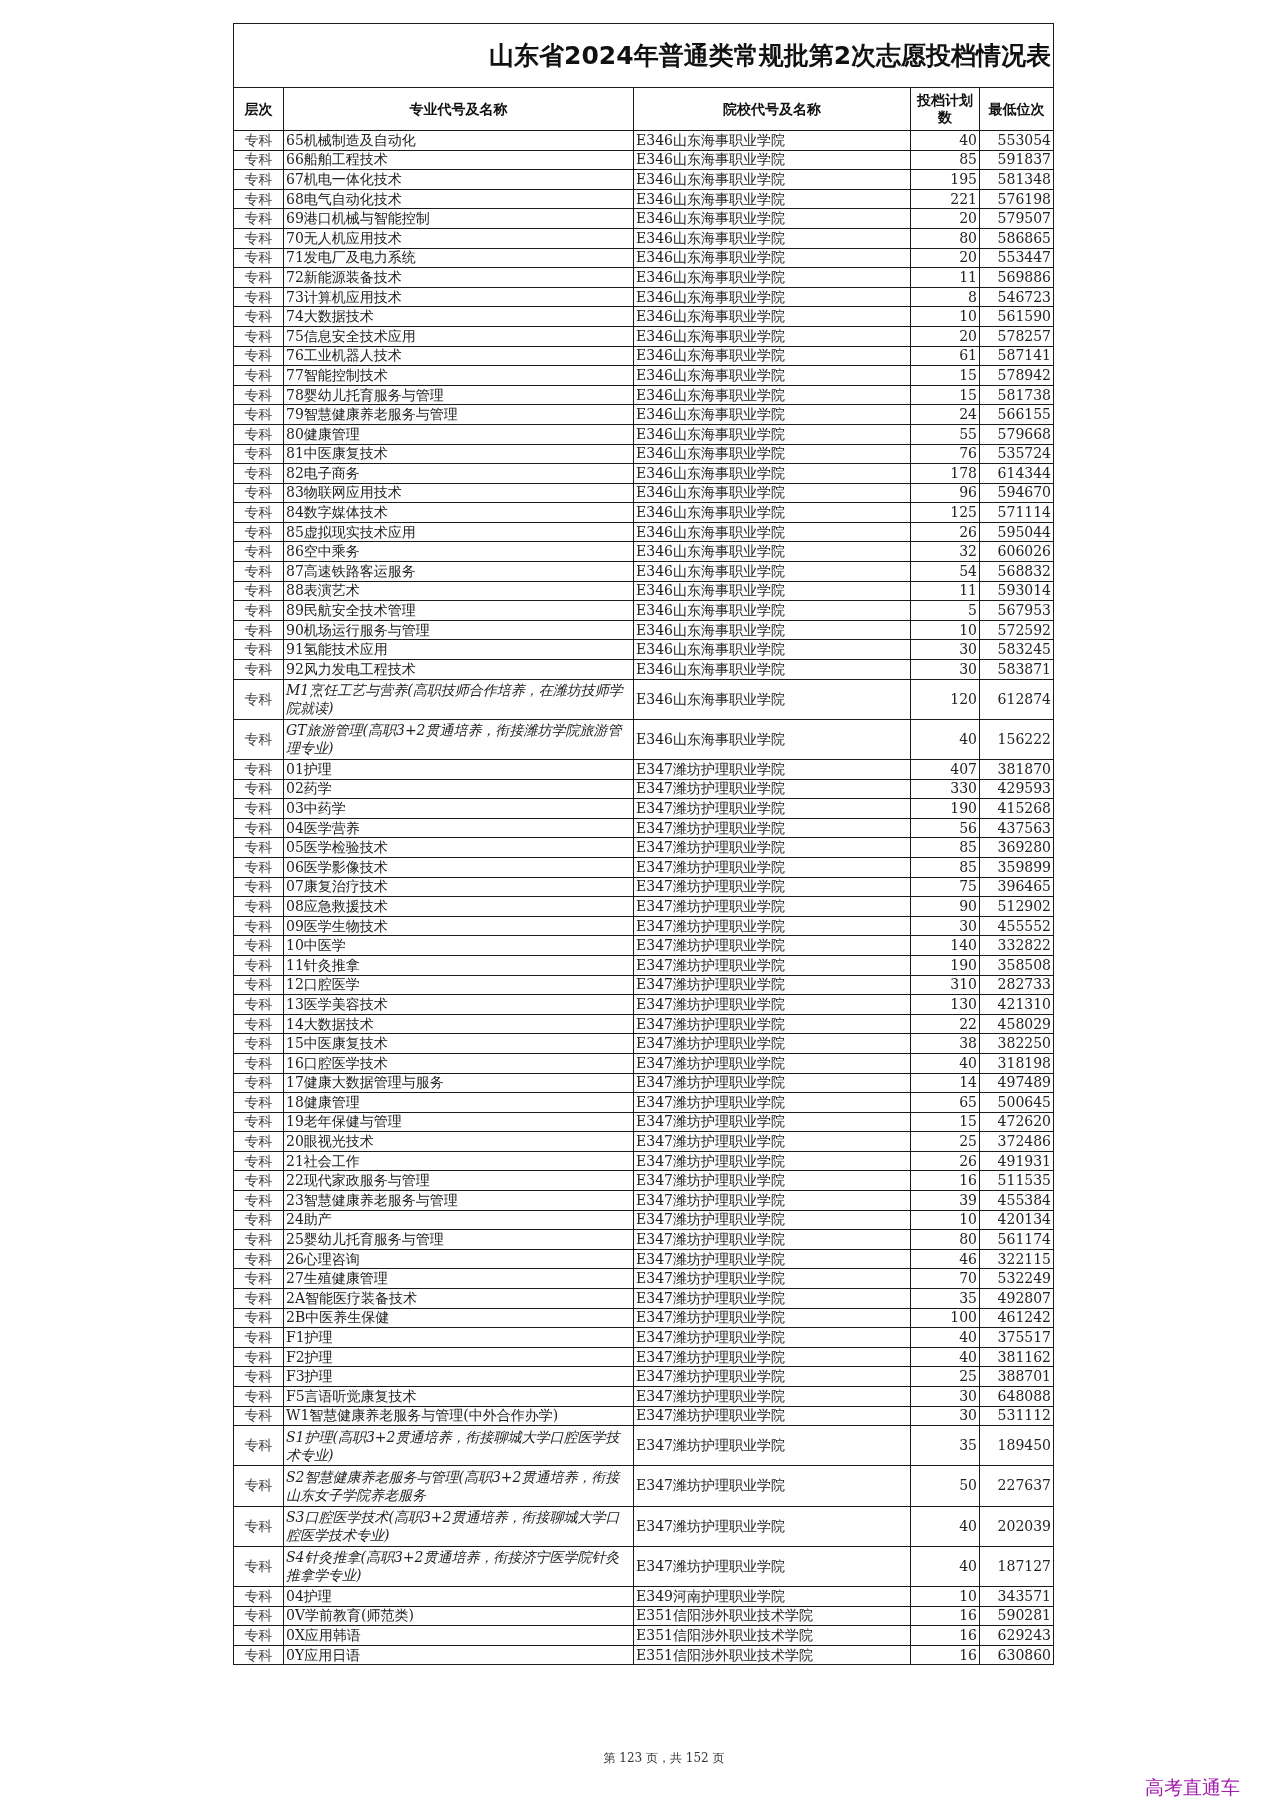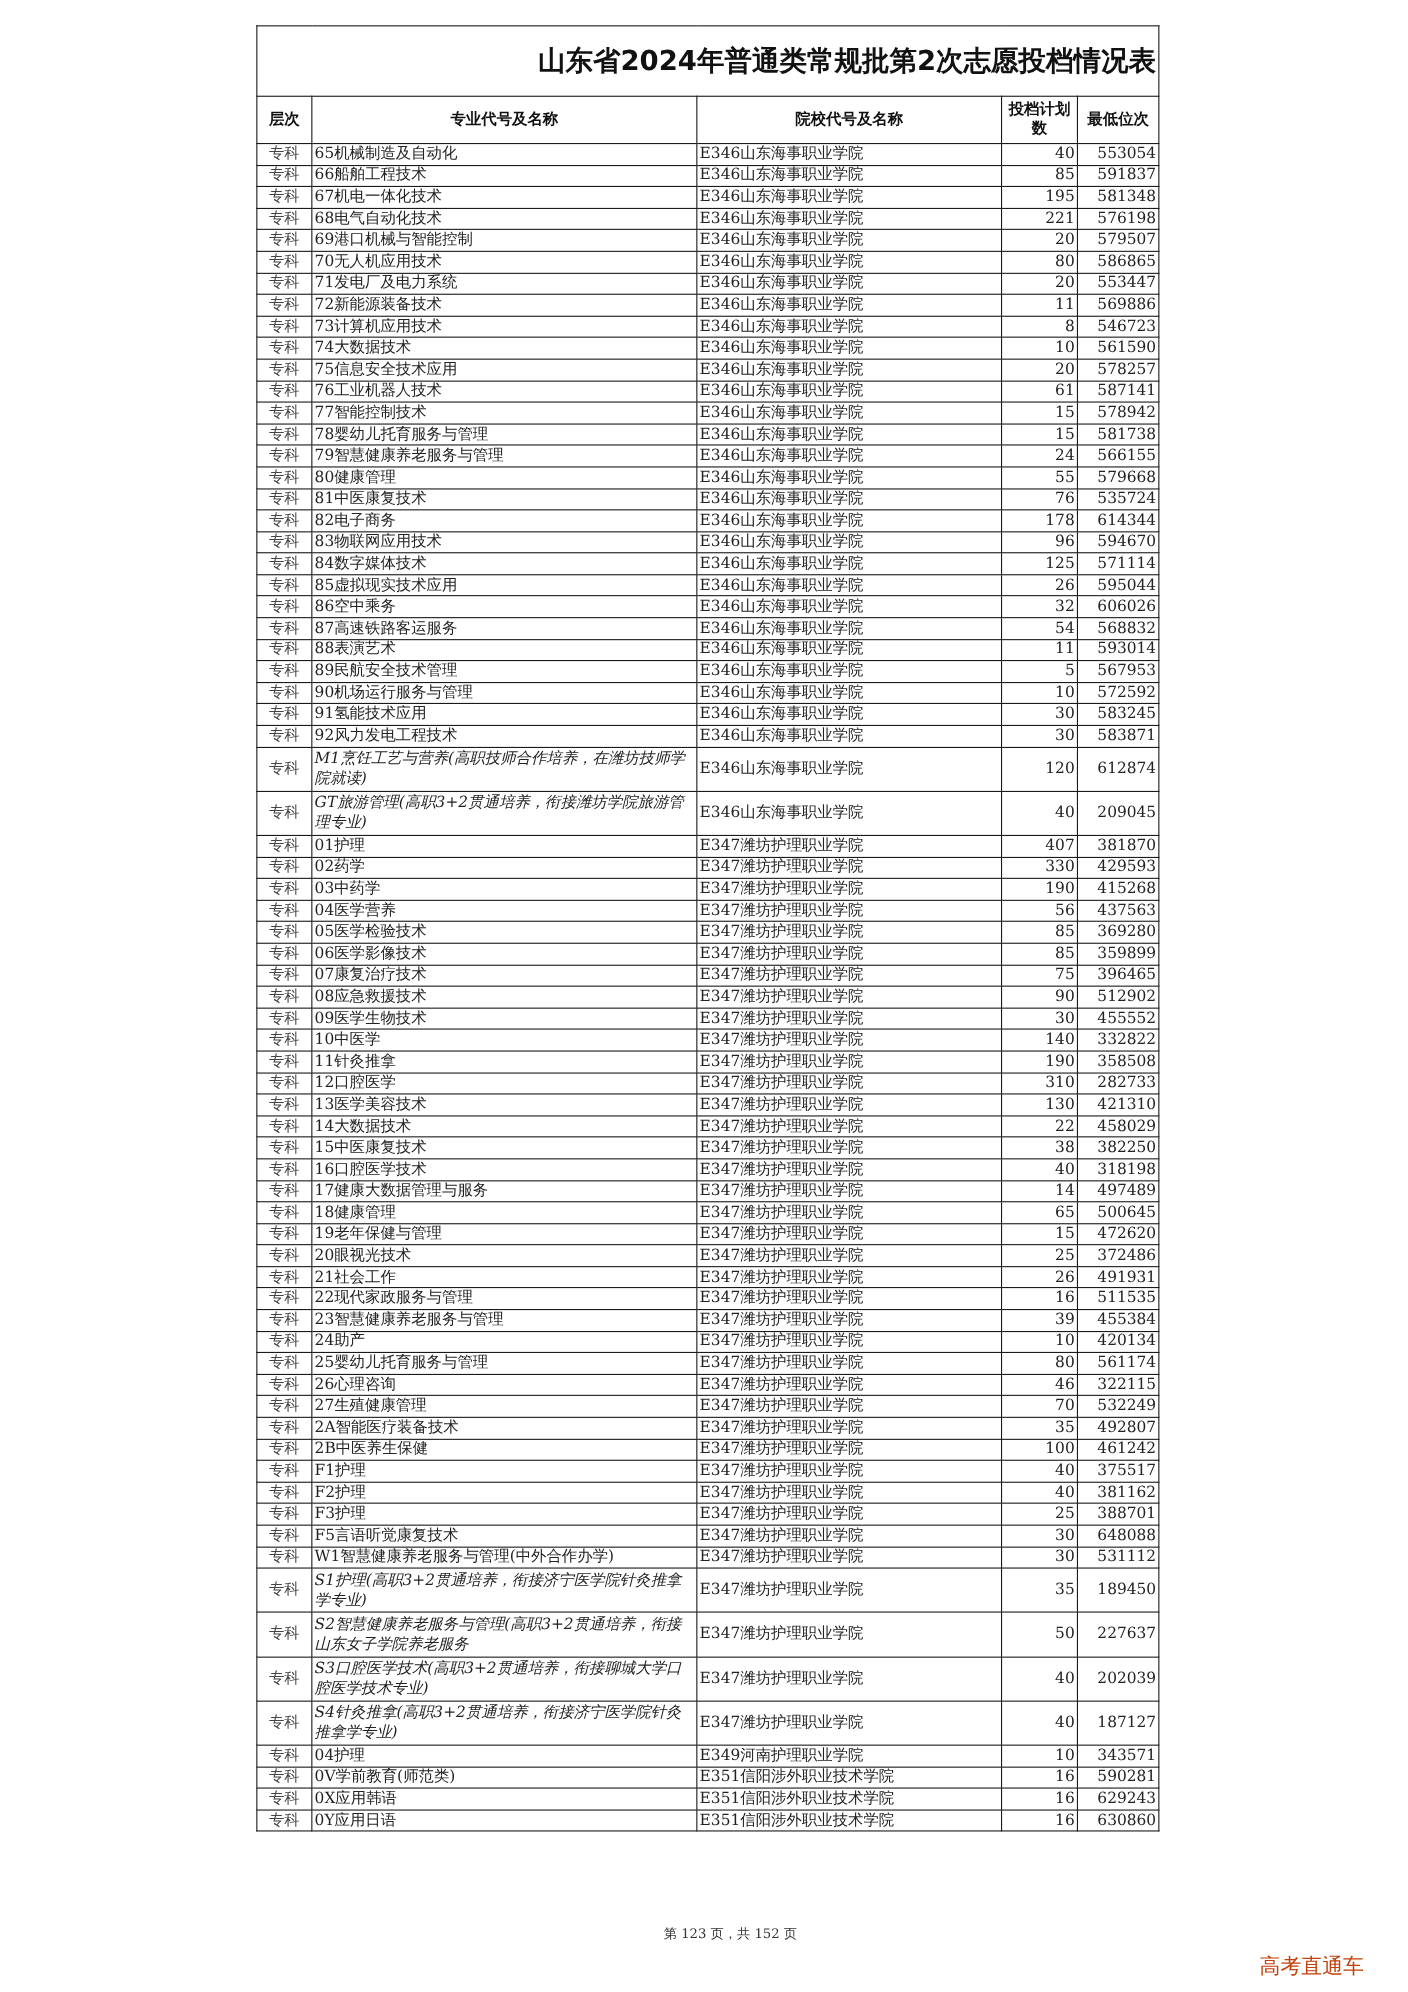--- a/index.html
+++ b/index.html
@@ -17,21 +17,21 @@
   tr.row td { height: 18.6px; }
   tr.row.tall td { height: 39.2px; }
   td.level { text-align: center; color: #444; }
   td.major { text-align: left; }
   td.major.multi { white-space: normal; line-height: 18px; font-style: italic; }
   td.school { text-align: left; }
   td.num { text-align: right; }
   .footer { position: absolute; top: 1750px; left: 0; width: 1280px; text-align: center;
             font-size: 12px; color: #333; padding-left: 24px; }
   .watermark { position: absolute; top: 1775px; left: 1145px; font-family: "DejaVu Sans", "Liberation Sans", sans-serif;
-               font-size: 19px; color: #c2410c; }
+               font-size: 19px; color: #a21caf; }
 </style>
 </head>
 <body>
 
 <div class="sheet">
   <table>
     <colgroup>
       <col style="width:50px">
       <col style="width:350px">
       <col style="width:277px">
@@ -252,21 +252,21 @@
           <td class="major multi">M1烹饪工艺与营养(高职技师合作培养，在潍坊技师学院就读)</td>
           <td class="school">E346山东海事职业学院</td>
           <td class="num">120</td>
           <td class="num">612874</td>
         </tr>
         <tr class="row tall">
           <td class="level">专科</td>
           <td class="major multi">GT旅游管理(高职3+2贯通培养，衔接潍坊学院旅游管理专业)</td>
           <td class="school">E346山东海事职业学院</td>
           <td class="num">40</td>
-          <td class="num">209045</td>
+          <td class="num">156222</td>
         </tr>
         <tr class="row">
           <td class="level">专科</td>
           <td class="major">01护理</td>
           <td class="school">E347潍坊护理职业学院</td>
           <td class="num">407</td>
           <td class="num">381870</td>
         </tr>
         <tr class="row">
           <td class="level">专科</td>
@@ -494,21 +494,21 @@
         </tr>
         <tr class="row">
           <td class="level">专科</td>
           <td class="major">W1智慧健康养老服务与管理(中外合作办学)</td>
           <td class="school">E347潍坊护理职业学院</td>
           <td class="num">30</td>
           <td class="num">531112</td>
         </tr>
         <tr class="row tall">
           <td class="level">专科</td>
-          <td class="major multi">S1护理(高职3+2贯通培养，衔接济宁医学院针灸推拿学专业)</td>
+          <td class="major multi">S1护理(高职3+2贯通培养，衔接聊城大学口腔医学技术专业)</td>
           <td class="school">E347潍坊护理职业学院</td>
           <td class="num">35</td>
           <td class="num">189450</td>
         </tr>
         <tr class="row tall">
           <td class="level">专科</td>
           <td class="major multi">S2智慧健康养老服务与管理(高职3+2贯通培养，衔接山东女子学院养老服务</td>
           <td class="school">E347潍坊护理职业学院</td>
           <td class="num">50</td>
           <td class="num">227637</td>

